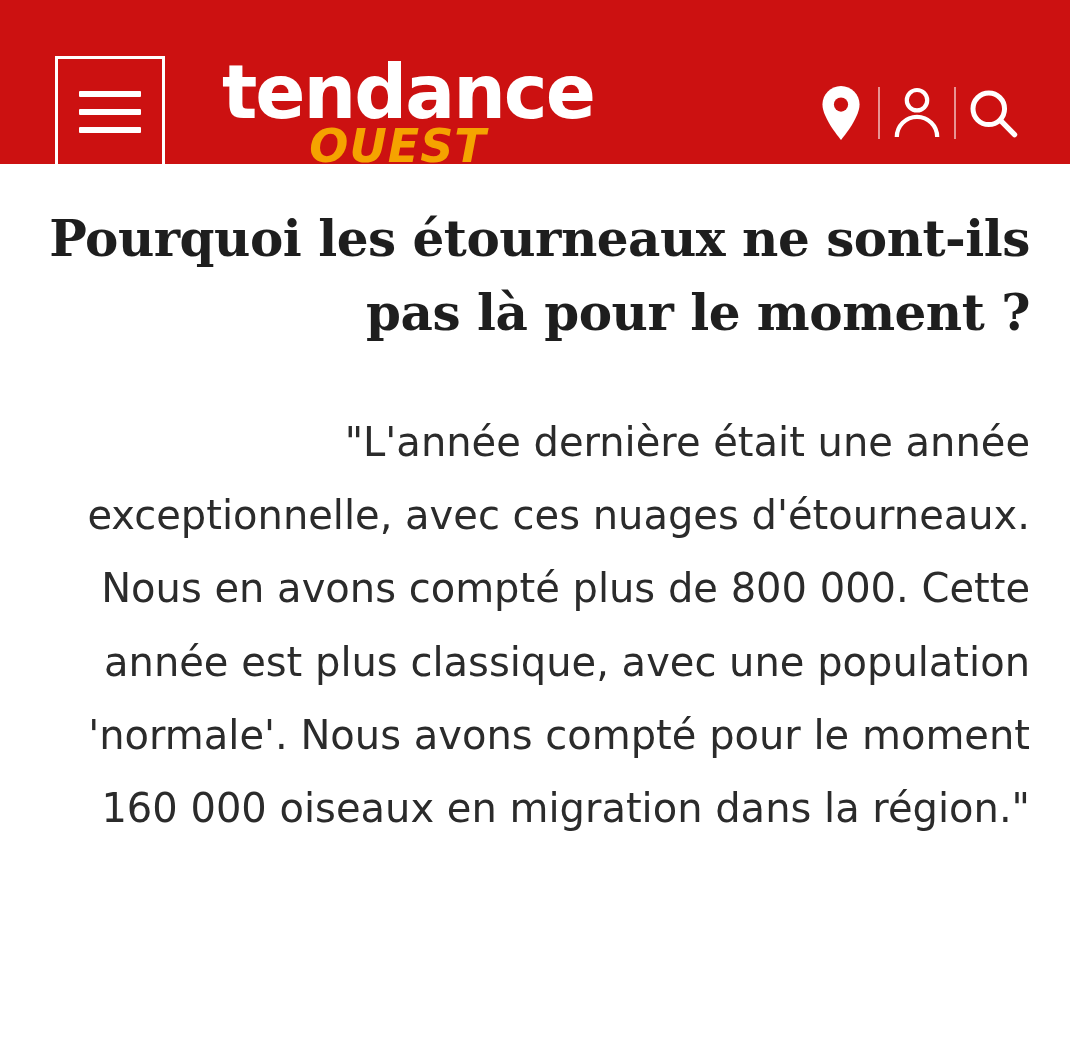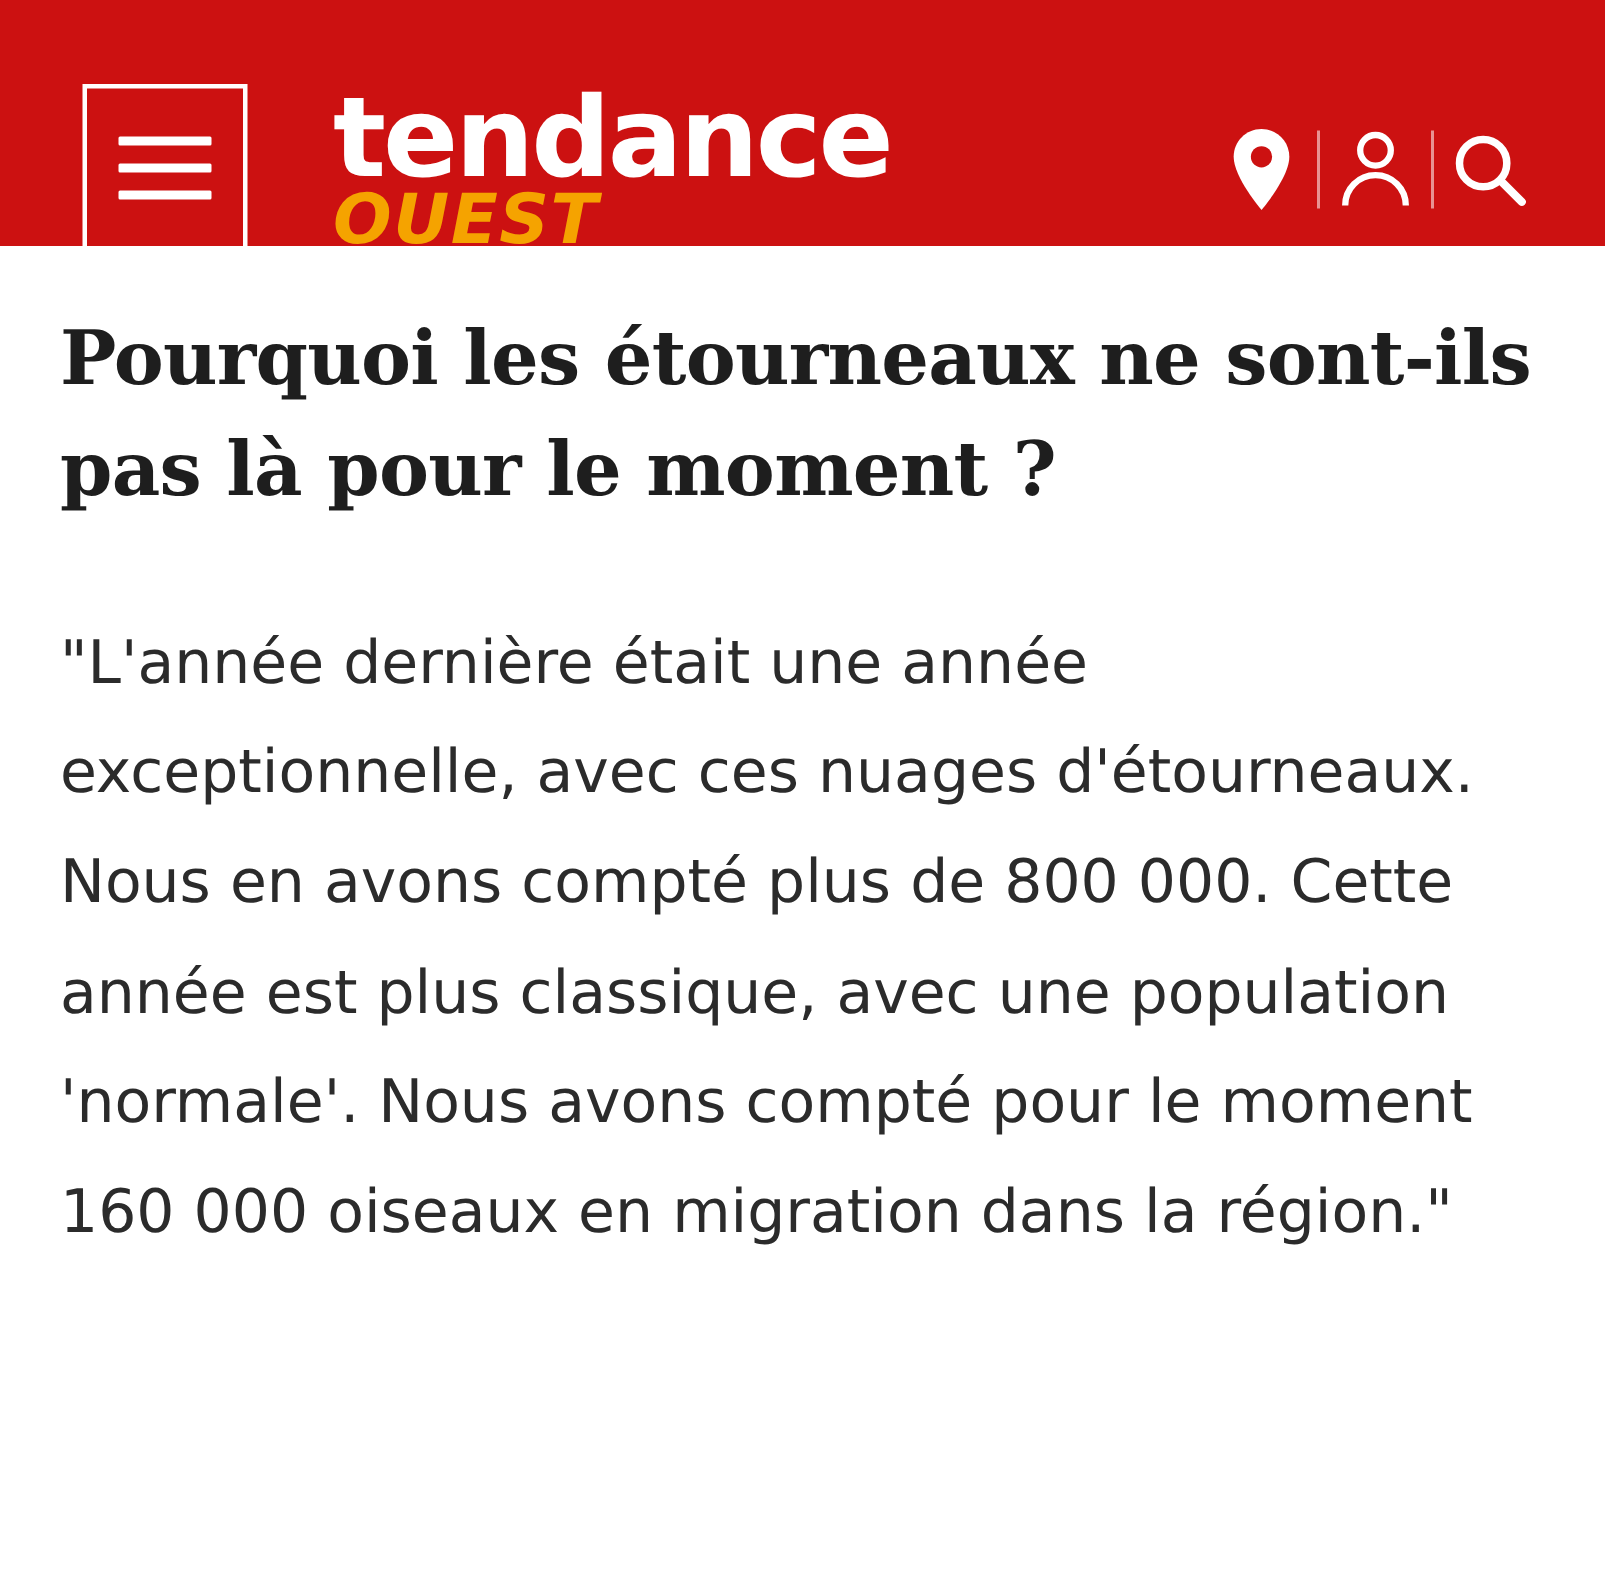--- a/index.html
+++ b/index.html
@@ -63,21 +63,21 @@
     letter-spacing: -2px;
     font-family: "DejaVu Sans", sans-serif;
   }
   .brand-sub {
     display: block;
     color: #f5a300;
     font-size: 46px;
     font-style: italic;
     font-weight: bold;
     letter-spacing: 1px;
-    text-align: left;
+    text-align: center;
     margin-top: -6px;
     margin-right: 8px;
     font-family: "DejaVu Sans", sans-serif;
   }
 
   .header-actions {
     position: absolute;
     right: 40px;
     top: 78px;
     display: flex;
@@ -97,20 +97,21 @@
     background: rgba(255,255,255,0.55);
   }
   .header-actions svg {
     display: block;
   }
 
   
   .article {
     padding: 0 40px;
     box-sizing: border-box;
+    text-align: right;
   }
   .article-title {
     margin: 0;
     padding-top: 38px;
     color: #1e1e1e;
     font-family: "DejaVu Serif", serif;
     font-size: 50px;
     font-weight: bold;
     line-height: 1.48;
     letter-spacing: -0.5px;

